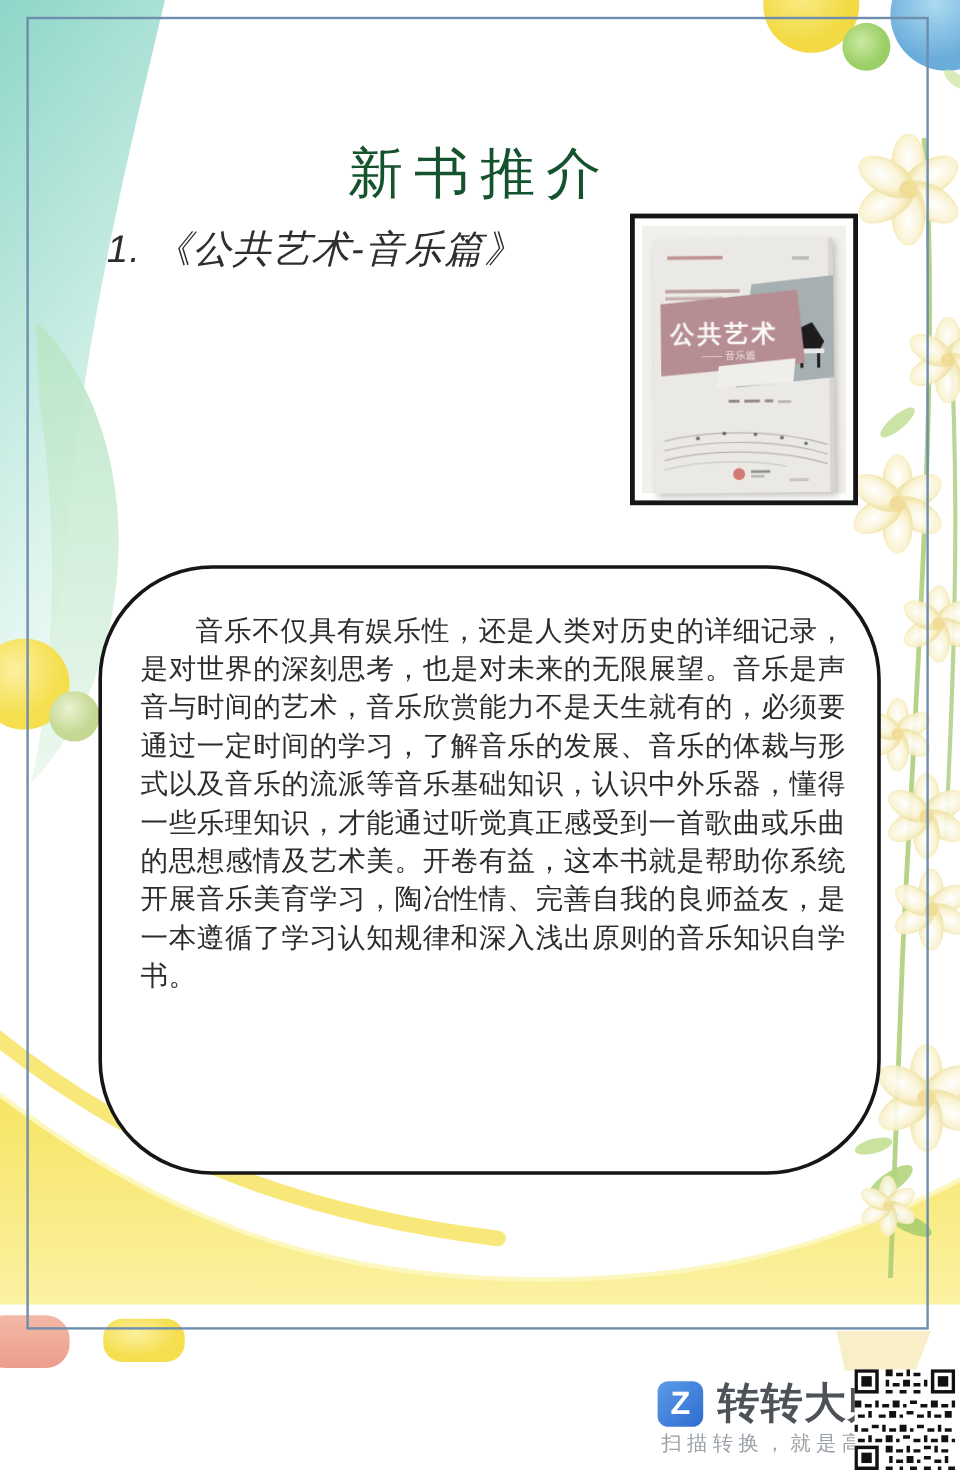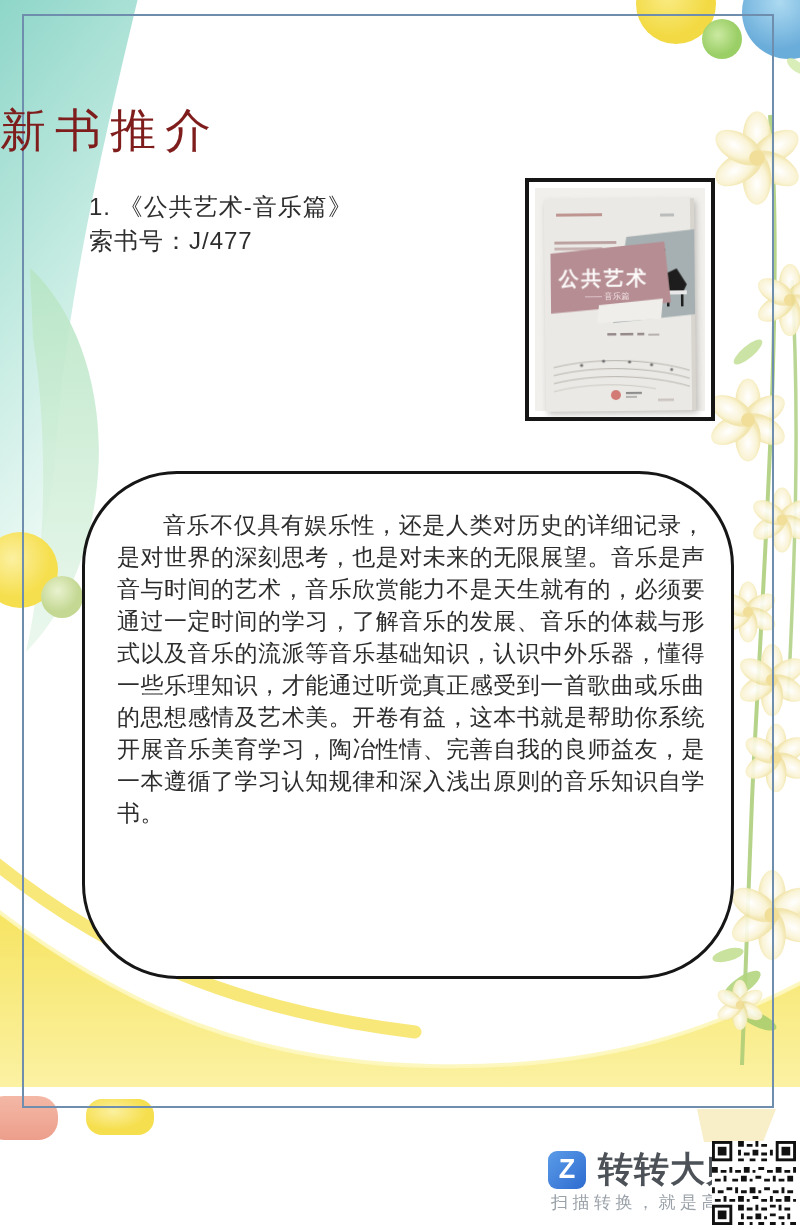--- a/index.html
+++ b/index.html
@@ -2,25 +2,25 @@
 <html><head>
 <meta charset="utf-8">
 <style>
   html,body{margin:0;padding:0;overflow:hidden;}
   body{width:800px;height:1230px;position:relative;background:#ffffff;
        font-family:"Liberation Sans","DejaVu Sans",sans-serif;}
   .abs{position:absolute;}
   #deco{left:0;top:0;}
   .page-border{left:22px;top:14px;width:752px;height:1094px;border:2px solid #6f8dac;
        box-sizing:border-box;pointer-events:none;}
-  .title{left:0;top:100px;width:100%;text-align:left;
+  .title{left:0;top:114px;width:100%;text-align:center;
        font-family:"Liberation Serif","DejaVu Serif",serif;
-       font-size:46px;font-weight:500;color:#7f1d1d;letter-spacing:9px;}
-  .info{left:89px;top:190px;width:440px;font-size:24px;line-height:34px;
-       color:#2e2e2e;letter-spacing:1px;font-weight:500;}
+       font-size:46px;font-weight:500;color:#14532d;letter-spacing:9px;}
+  .info{left:89px;top:190px;width:440px;font-size:32px;line-height:34px;
+       color:#2e2e2e;letter-spacing:1px;font-weight:500;font-style:italic;}
   .frame{left:525px;top:178px;width:190px;height:243px;background:#ffffff;
        border:4px solid #151515;box-sizing:border-box;padding:6px;}
   .photo{width:100%;height:100%;background:#f2f0ed;display:flex;
        align-items:flex-end;justify-content:center;}
   .cover-svg{transform:rotate(-0.6deg);filter:drop-shadow(2px 3px 3px rgba(90,85,80,.35));}
   .text-box{left:82px;top:471px;width:652px;height:508px;background:#ffffff;
        border:3px solid #161616;border-radius:95px;box-sizing:border-box;
        padding:36px 26px 0 32px;overflow:hidden;}
   .text-box p{margin:0;text-indent:2em;
        font-family:"Liberation Serif","DejaVu Serif",serif;
@@ -132,21 +132,20 @@
   <rect x="86" y="1099" width="68" height="36" rx="16" fill="url(#yGrad)"></rect>
   <polygon points="697,1109 776,1109 763,1142 704,1142" fill="#f7ecc2" opacity="0.9"></polygon>
 </svg>
 
 <div class="abs page-border"></div>
 
 <div class="abs title">新书推介</div>
 
 <div class="abs info">
   <div>1. 《公共艺术-音乐篇》</div>
-  <div>索书号：J/477</div>
 </div>
 
 <div class="abs frame">
   <div class="photo">
     <svg class="cover-svg" width="150" height="212" viewBox="0 0 150 212">
       <rect width="150" height="212" fill="#ebe9e5"></rect>
       <rect x="146" width="4" height="212" fill="#d8d5cf"></rect>
 
       <rect x="12" y="14" width="46" height="3" fill="#b3807c" opacity="0.8"></rect>
       <rect x="116" y="15" width="14" height="3" fill="#9aa0a0" opacity="0.6"></rect>

